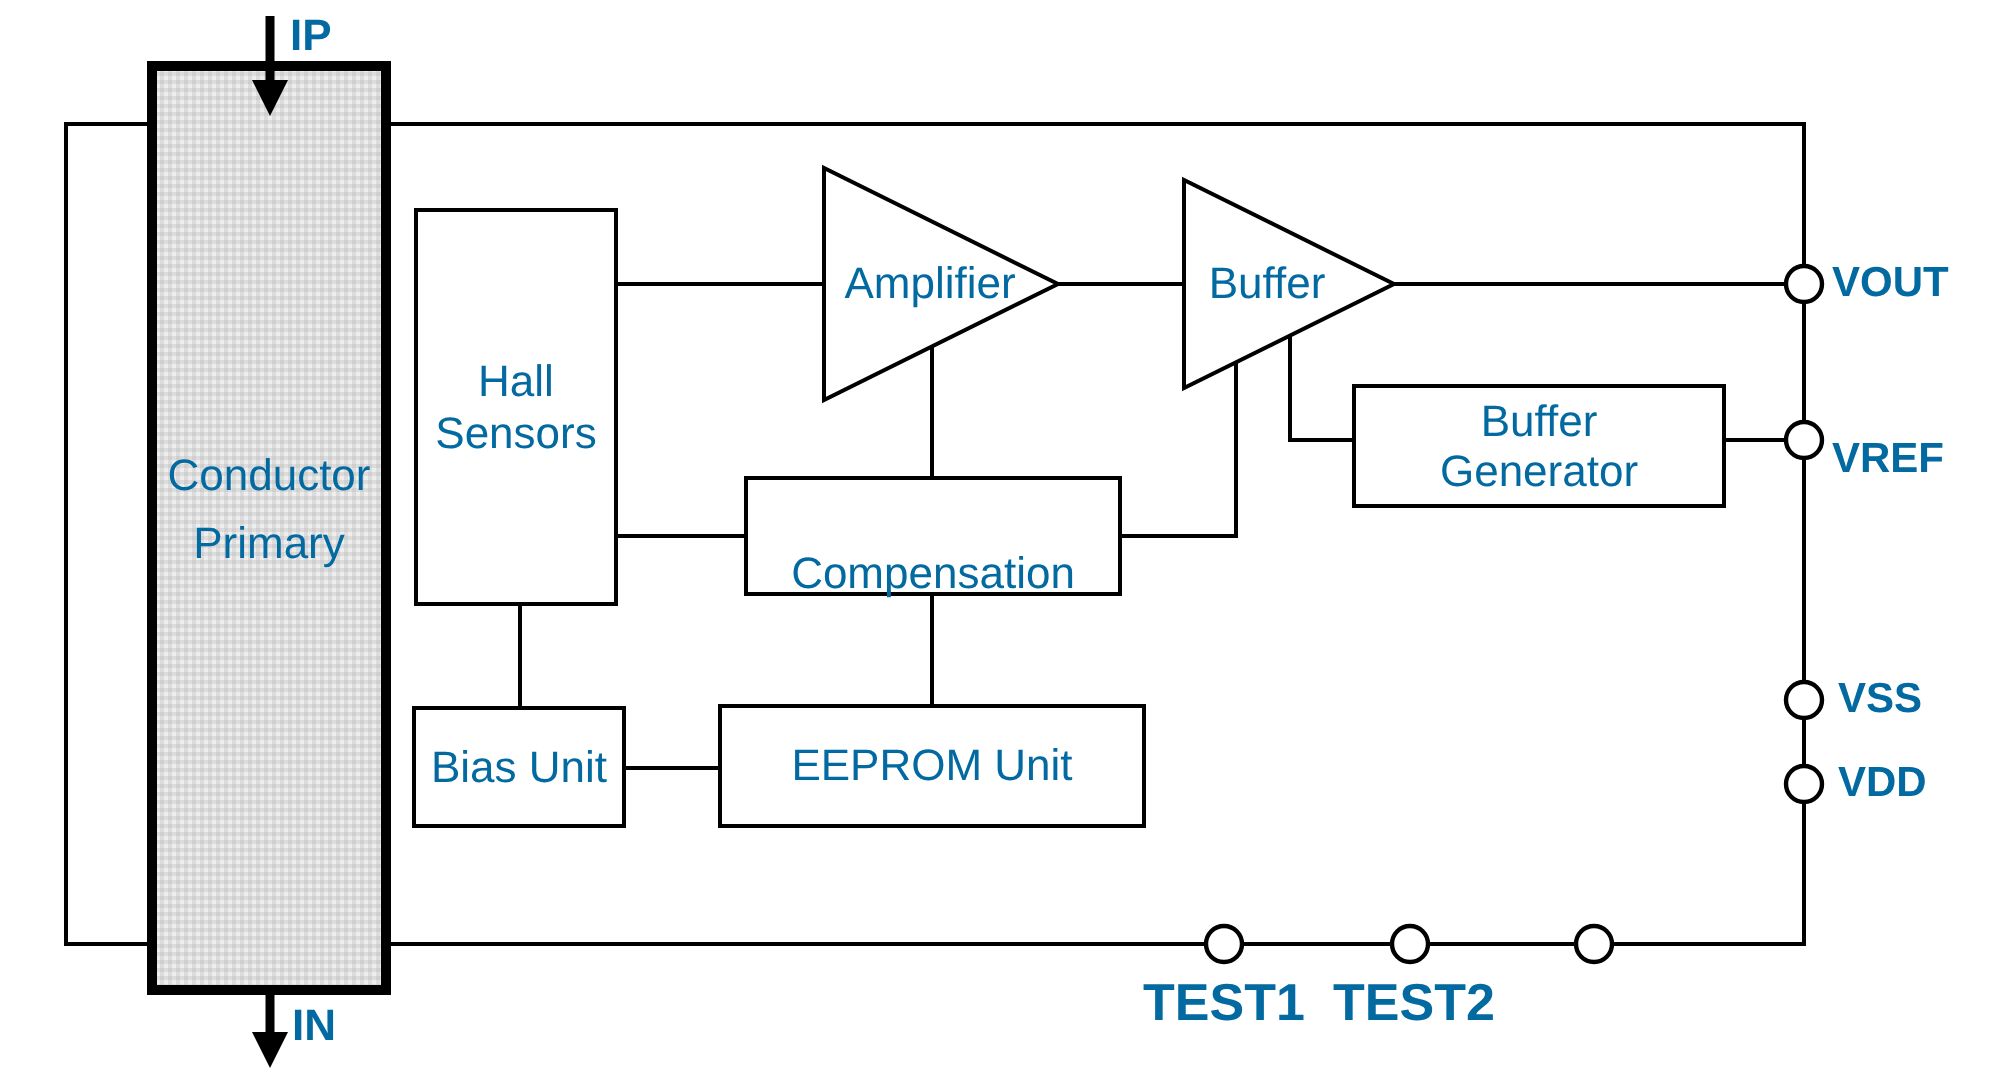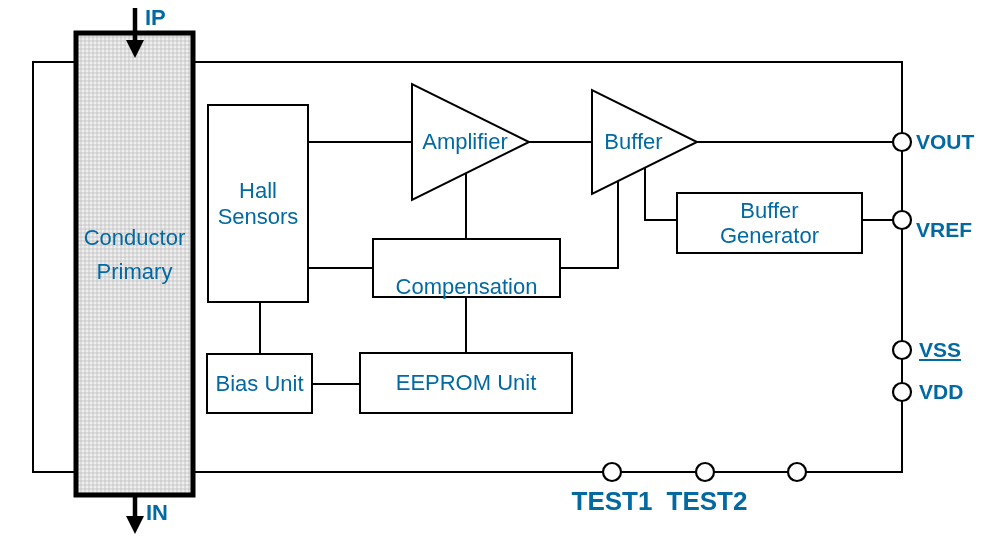--- a/index.html
+++ b/index.html
@@ -113,19 +113,19 @@
     <span>Buffer</span>
     <span>Generator</span>
   </div>
 
   <div class="lbl block-lbl" style="left:207px;top:354px;width:105px;height:59px;">Bias Unit</div>
 
   <div class="lbl block-lbl" style="left:360px;top:353px;width:212px;height:60px;">EEPROM Unit</div>
 
   <div class="lbl pin-lbl" style="left:916px;top:142px;">VOUT</div>
   <div class="lbl pin-lbl" style="left:916px;top:230px;">VREF</div>
-  <div class="lbl pin-lbl" style="left:919px;top:350px;text-decoration:underline;">VSS</div>
+  <div class="lbl pin-lbl" style="left:919px;top:350px;">VSS</div>
   <div class="lbl pin-lbl" style="left:919px;top:392px;">VDD</div>
 
   <div class="lbl test-lbl" style="left:567px;top:486px;">TEST1</div>
   <div class="lbl test-lbl" style="left:662px;top:486px;">TEST2</div>
 
 </div>
 
 </body></html>

